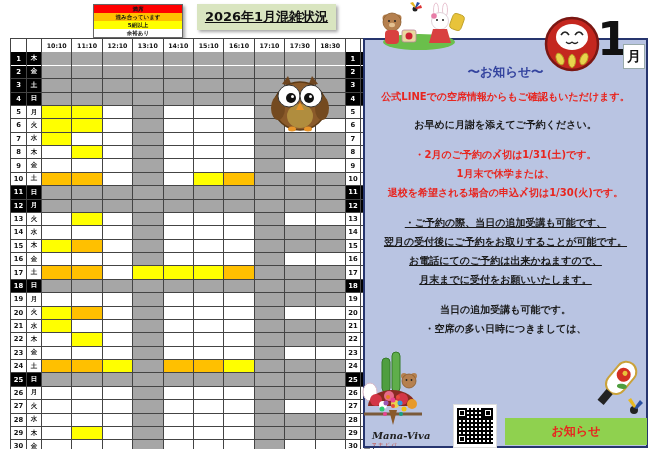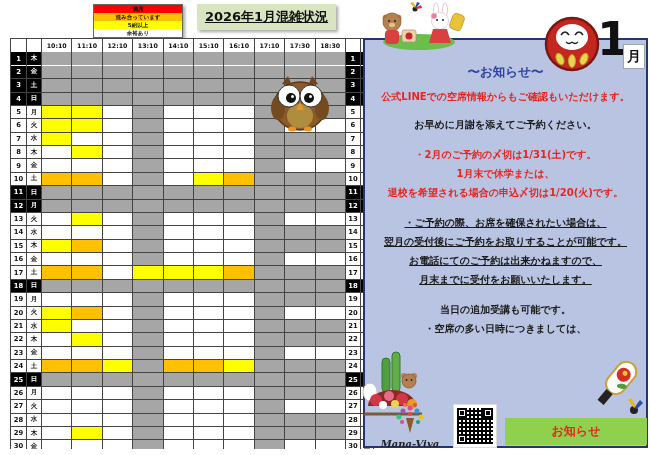--- a/index.html
+++ b/index.html
@@ -46,21 +46,21 @@
   .panel-inner{position:absolute;inset:0;display:flex;flex-direction:column;align-items:center;}
   .n-heading{margin-top:24px;font-size:12.5px;font-weight:bold;color:#33439e;white-space:nowrap;}
   .n-sub{margin-top:9px;font-size:10px;font-weight:bold;color:#e8251f;white-space:nowrap;}
   .n-group{margin-top:11px;text-align:center;}
   .n-line{font-size:10px;font-weight:bold;line-height:19px;white-space:nowrap;}
   .c-black{color:#1a1a1a;} .c-red{color:#e8251f;}
   .u{text-decoration:underline;}
   
   .kadomatsu{position:absolute;left:362px;top:350px;z-index:6;}
   .hagoita{position:absolute;left:584px;top:356px;z-index:6;}
-  .logo{position:absolute;left:372px;top:400px;width:76px;text-align:center;z-index:6;}
+  .logo{position:absolute;left:372px;top:392px;width:76px;text-align:left;z-index:6;}
   .logo-name{font-family:"DejaVu Serif","Liberation Serif",serif;font-style:italic;
         font-weight:bold;font-size:10px;color:#222;line-height:1.1;}
   .logo-sub{font-size:4.5px;color:#c0392b;letter-spacing:2px;margin-top:1px;}
   .qr{position:absolute;left:453px;top:404px;width:44px;height:44px;background:#fff;
         padding:0;z-index:6;border:1px solid #ddd;box-sizing:border-box;}
   .qr-inner{position:absolute;inset:3px;
         background:repeating-linear-gradient(0deg,#000 0 2px,transparent 2px 4px),
                    repeating-linear-gradient(90deg,#000 0 2px,#fff 2px 4px);}
   .finder{position:absolute;width:10px;height:10px;border:2px solid #000;background:#fff;
         box-sizing:border-box;}
@@ -647,24 +647,24 @@
     <div class="panel-inner">
       <div class="n-heading">〜お知らせ〜</div>
       <div class="n-sub">公式LINEでの空席情報からもご確認もいただけます。</div>
       <div id="notice-groups">
           <div class="n-group">
             <div class="n-line c-black">お早めに月謝を添えてご予約ください。</div>
           </div>
           <div class="n-group">
             <div class="n-line c-red">・2月のご予約の〆切は1/31(土)です。</div>
             <div class="n-line c-red">1月末で休学または、</div>
-            <div class="n-line c-red">退校を希望される場合の申込〆切は1/20(火)です。</div>
+            <div class="n-line c-red">退校を希望される場合の申込〆切は1/30(火)です。</div>
           </div>
           <div class="n-group">
-            <div class="n-line c-black u">・ご予約の際、お席を確保されたい場合は、</div>
+            <div class="n-line c-black u">・ご予約の際、当日の追加受講も可能です、</div>
             <div class="n-line c-black u">翌月の受付後にご予約をお取りすることが可能です。</div>
             <div class="n-line c-black u">お電話にてのご予約は出来かねますので、</div>
             <div class="n-line c-black u">月末までに受付をお願いいたします。</div>
           </div>
           <div class="n-group">
             <div class="n-line c-black">当日の追加受講も可能です。</div>
             <div class="n-line c-black">・空席の多い日時につきましては、</div>
           </div>
         </div>
     </div>

